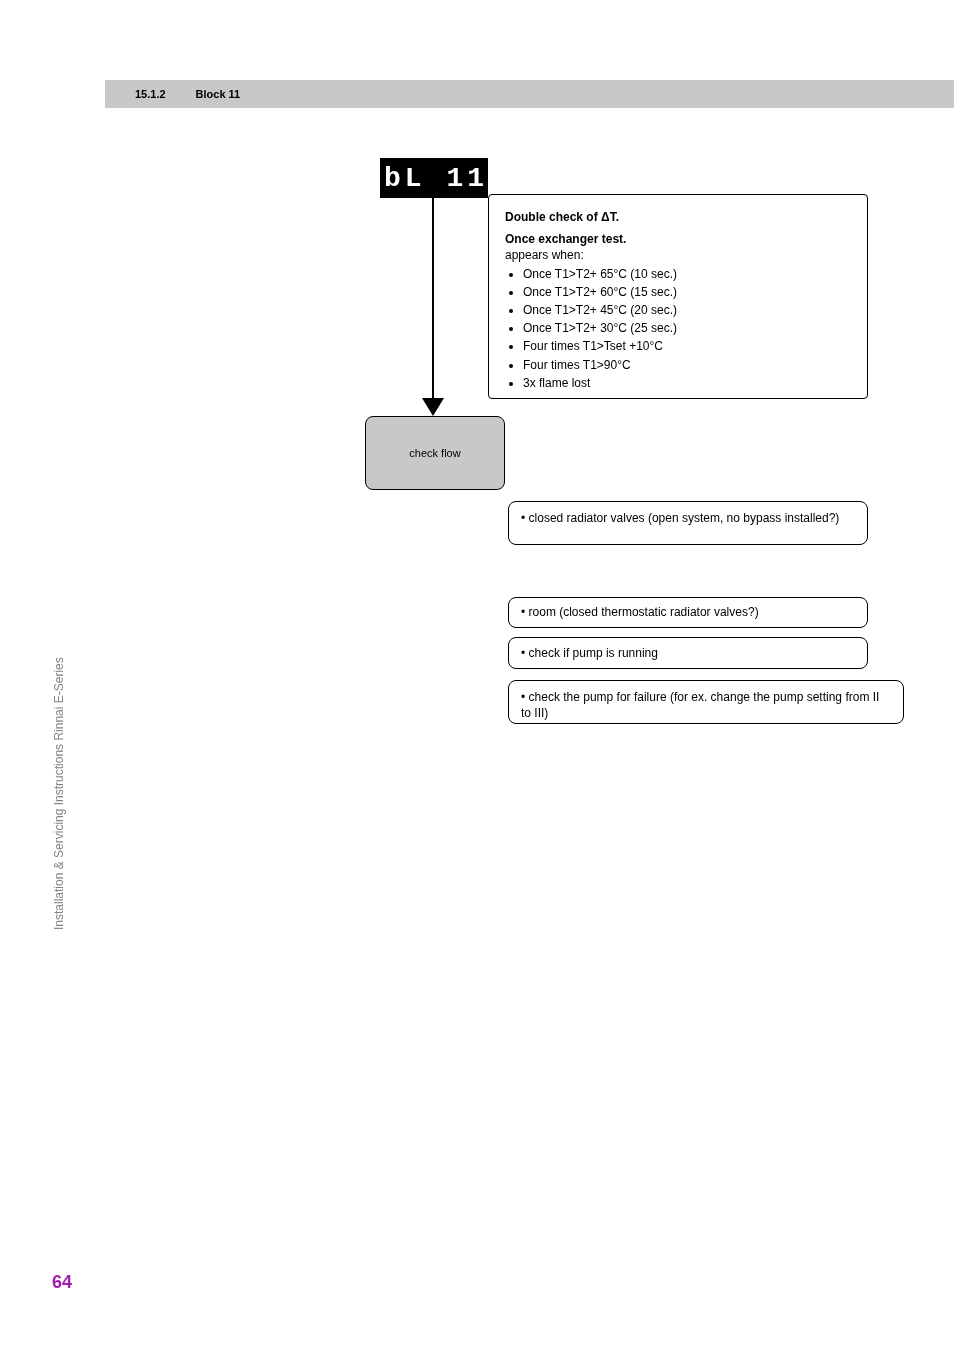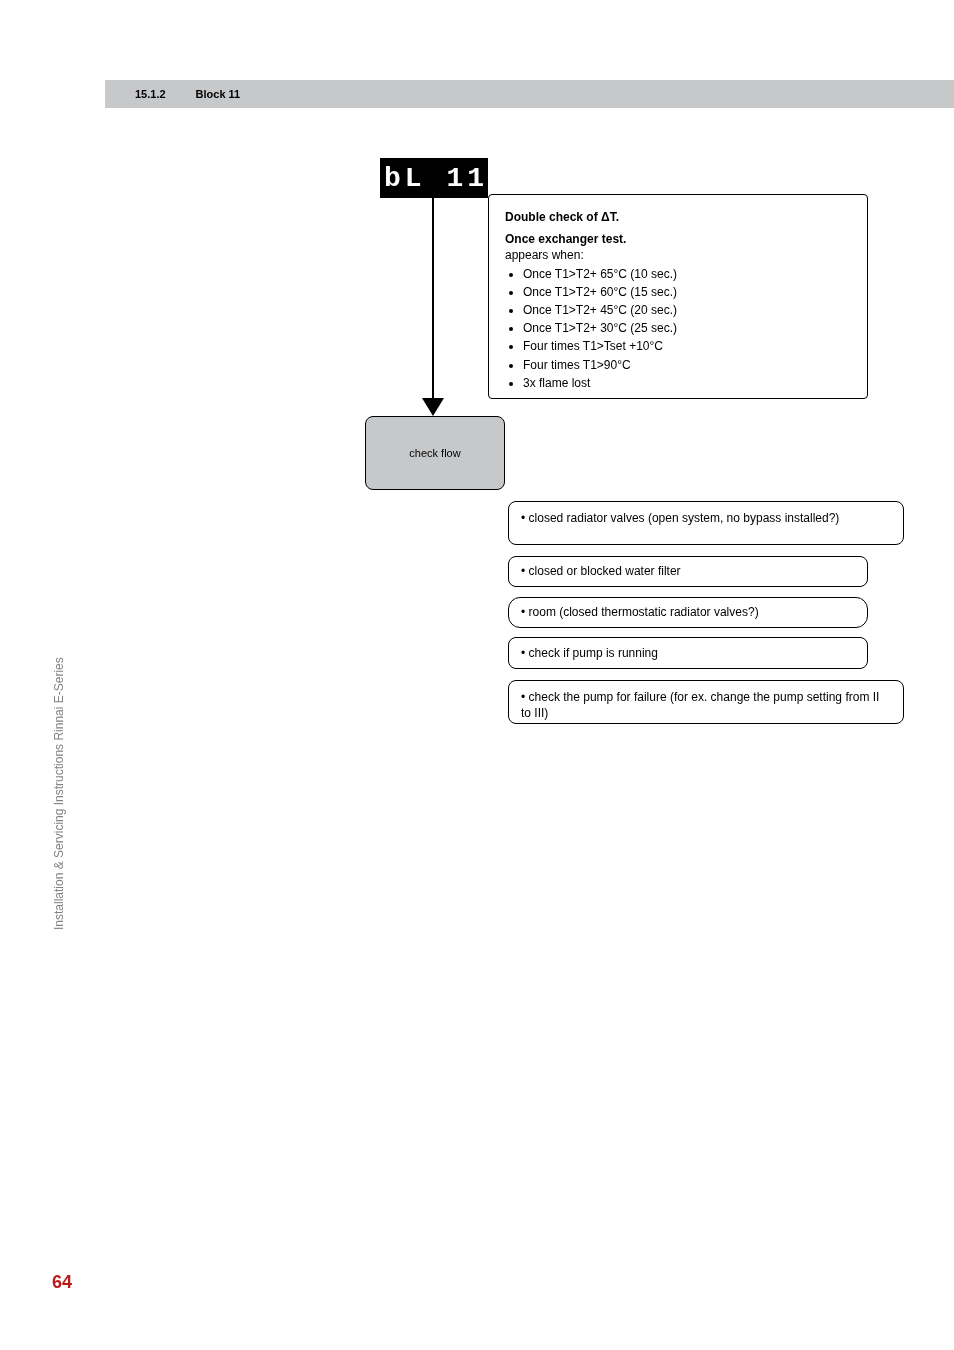--- a/index.html
+++ b/index.html
@@ -64,40 +64,40 @@
     font-size: 11px;
   }
   .cause-box {
     position: absolute;
     border: 1px solid #000;
     border-radius: 8px;
     font-size: 12px;
     padding: 8px 12px;
     line-height: 1.35;
   }
-  .cause1 { left: 508px; top: 501px; width: 396px; height: 44px; }
+  .cause1 { left: 508px; top: 501px; width: 360px; height: 44px; }
   .cause2 { left: 508px; top: 556px; width: 360px; height: 31px; display: flex; align-items: center; }
-  .cause3 { left: 508px; top: 597px; width: 360px; height: 31px; display: flex; align-items: center; border-radius: 12px; }
+  .cause3 { left: 508px; top: 597px; width: 360px; height: 31px; display: flex; align-items: center; }
   .cause4 { left: 508px; top: 637px; width: 360px; height: 32px; display: flex; align-items: center; }
   .cause5 { left: 508px; top: 680px; width: 396px; height: 44px; }
   .side-label {
     position: absolute;
     left: 52px; top: 930px;
     width: 300px; height: 20px;
     transform: rotate(-90deg);
     transform-origin: left top;
     font-size: 12px;
     color: #808285;
   }
   .page-num {
     position: absolute;
     left: 52px; top: 1272px;
     font-size: 18px;
     font-weight: bold;
-    color: #b91c1c;
+    color: #a21caf;
   }
 </style>
 </head>
 <body>
 
 <div class="page">
 
   <div class="section-header">
     <span class="num">15.1.2</span>
     <span class="title">Block 11</span>
@@ -127,23 +127,20 @@
   <div class="arrow-line"></div>
   <div class="arrow-head"></div>
 
   <div class="flow-box">
     <span>check flow</span>
   </div>
 
   <div class="cause-box cause1">
     <span>• closed radiator valves (open system, no bypass installed?)</span>
   </div>
-  <div class="cause-box cause2">
-    <span>• closed or blocked water filter</span>
-  </div>
   <div class="cause-box cause3">
     <span>• room  (closed thermostatic radiator valves?)</span>
   </div>
   <div class="cause-box cause4">
     <span>• check if pump is running</span>
   </div>
   <div class="cause-box cause5">
     <span>• check the pump for failure (for ex. change the pump setting from II to III)</span>
   </div>
 

